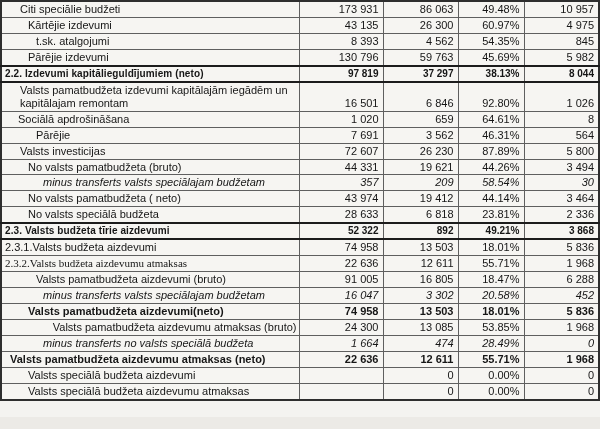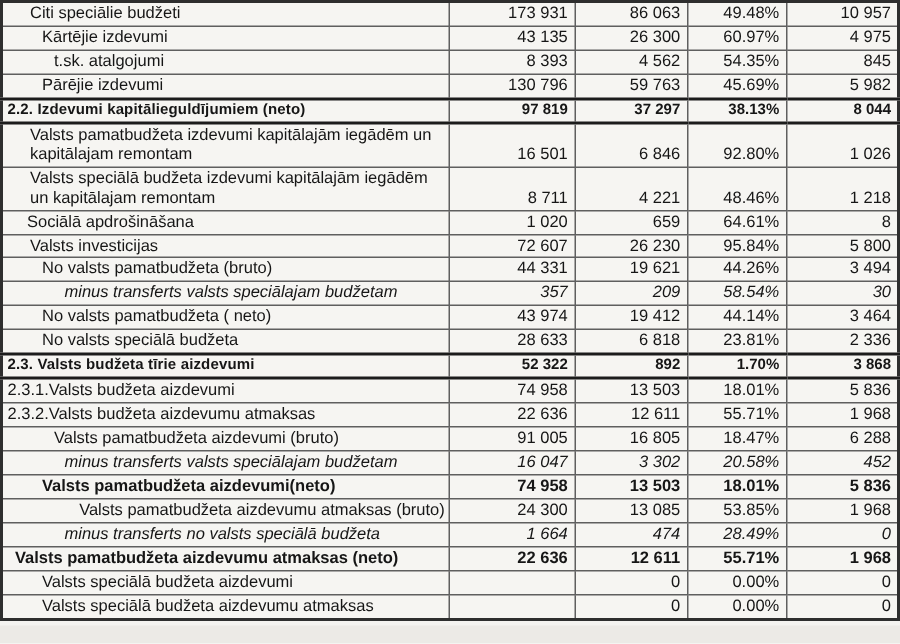--- a/index.html
+++ b/index.html
@@ -109,42 +109,42 @@
   </tr>
 
   <tr class="normal">
     <td class="label-cell" style="padding-left: 18px;">Valsts pamatbudžeta izdevumi kapitālajām iegādēm un kapitālajam remontam</td>
     <td class="num-cell">16 501</td>
     <td class="num-cell">6 846</td>
     <td class="num-cell">92.80%</td>
     <td class="num-cell">1 026</td>
   </tr>
 
-  <tr class="normal">
-    <td class="label-cell" style="padding-left: 18px;">Valsts speciālā budžeta izdevumi kapitālajām iegādēm un kapitālajam remontam</td>
-    <td class="num-cell">8 711</td>
-    <td class="num-cell">4 221</td>
-    <td class="num-cell">48.46%</td>
-    <td class="num-cell">1 218</td>
-  </tr>
 
   <tr class="normal">
     <td class="label-cell" style="padding-left: 16px;">Sociālā apdrošināšana</td>
     <td class="num-cell">1 020</td>
     <td class="num-cell">659</td>
     <td class="num-cell">64.61%</td>
     <td class="num-cell">8</td>
   </tr>
 
+  <tr class="normal">
+    <td class="label-cell" style="padding-left: 34px;">Pārējie</td>
+    <td class="num-cell">7 691</td>
+    <td class="num-cell">3 562</td>
+    <td class="num-cell">46.31%</td>
+    <td class="num-cell">564</td>
+  </tr>
 
   <tr class="normal">
     <td class="label-cell" style="padding-left: 18px;">Valsts investicijas</td>
     <td class="num-cell">72 607</td>
     <td class="num-cell">26 230</td>
-    <td class="num-cell">95.84%</td>
+    <td class="num-cell">87.89%</td>
     <td class="num-cell">5 800</td>
   </tr>
 
   <tr class="normal">
     <td class="label-cell" style="padding-left: 26px; margin-left: 24px;">No valsts pamatbudžeta (bruto)</td>
     <td class="num-cell">44 331</td>
     <td class="num-cell">19 621</td>
     <td class="num-cell">44.26%</td>
     <td class="num-cell">3 494</td>
   </tr>
@@ -170,34 +170,34 @@
     <td class="num-cell">28 633</td>
     <td class="num-cell">6 818</td>
     <td class="num-cell">23.81%</td>
     <td class="num-cell">2 336</td>
   </tr>
 
   <tr class="section">
     <td class="label-cell" style="padding-left: 3px;">2.3. Valsts budžeta tīrie aizdevumi</td>
     <td class="num-cell">52 322</td>
     <td class="num-cell">892</td>
-    <td class="num-cell">1.70%</td>
+    <td class="num-cell">49.21%</td>
     <td class="num-cell">3 868</td>
   </tr>
 
   <tr class="normal">
     <td class="label-cell" style="padding-left: 3px;">2.3.1.Valsts budžeta aizdevumi</td>
     <td class="num-cell">74 958</td>
     <td class="num-cell">13 503</td>
     <td class="num-cell">18.01%</td>
     <td class="num-cell">5 836</td>
   </tr>
 
   <tr class="normal">
-    <td class="label-cell" style="padding-left: 3px;">2.3.2.Valsts budžeta aizdevumu atmaksas</td>
+    <td class="label-cell" style="padding-left: 3px; font-family: Liberation Serif, serif;">2.3.2.Valsts budžeta aizdevumu atmaksas</td>
     <td class="num-cell">22 636</td>
     <td class="num-cell">12 611</td>
     <td class="num-cell">55.71%</td>
     <td class="num-cell">1 968</td>
   </tr>
 
   <tr class="normal">
     <td class="label-cell" style="padding-left: 34px;">Valsts pamatbudžeta aizdevumi (bruto)</td>
     <td class="num-cell">91 005</td>
     <td class="num-cell">16 805</td>

